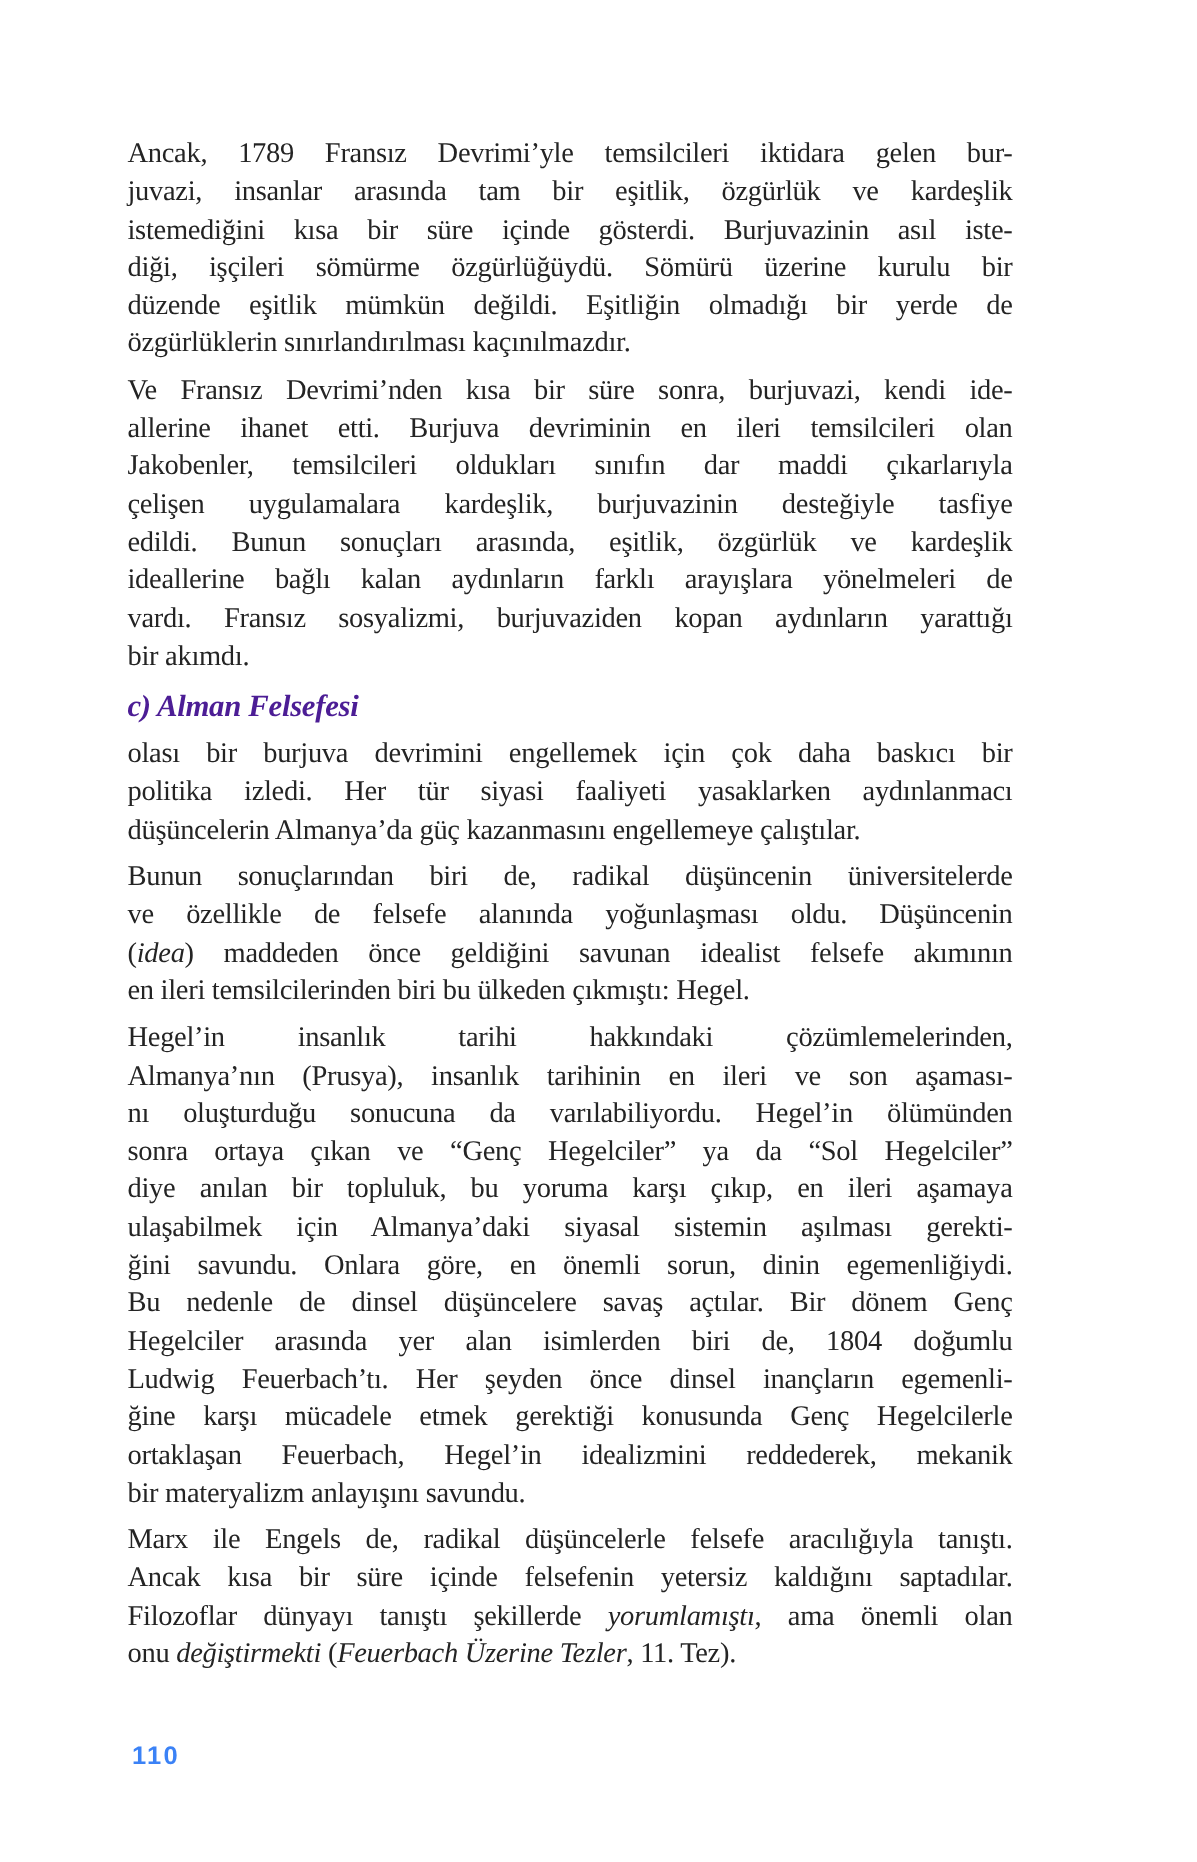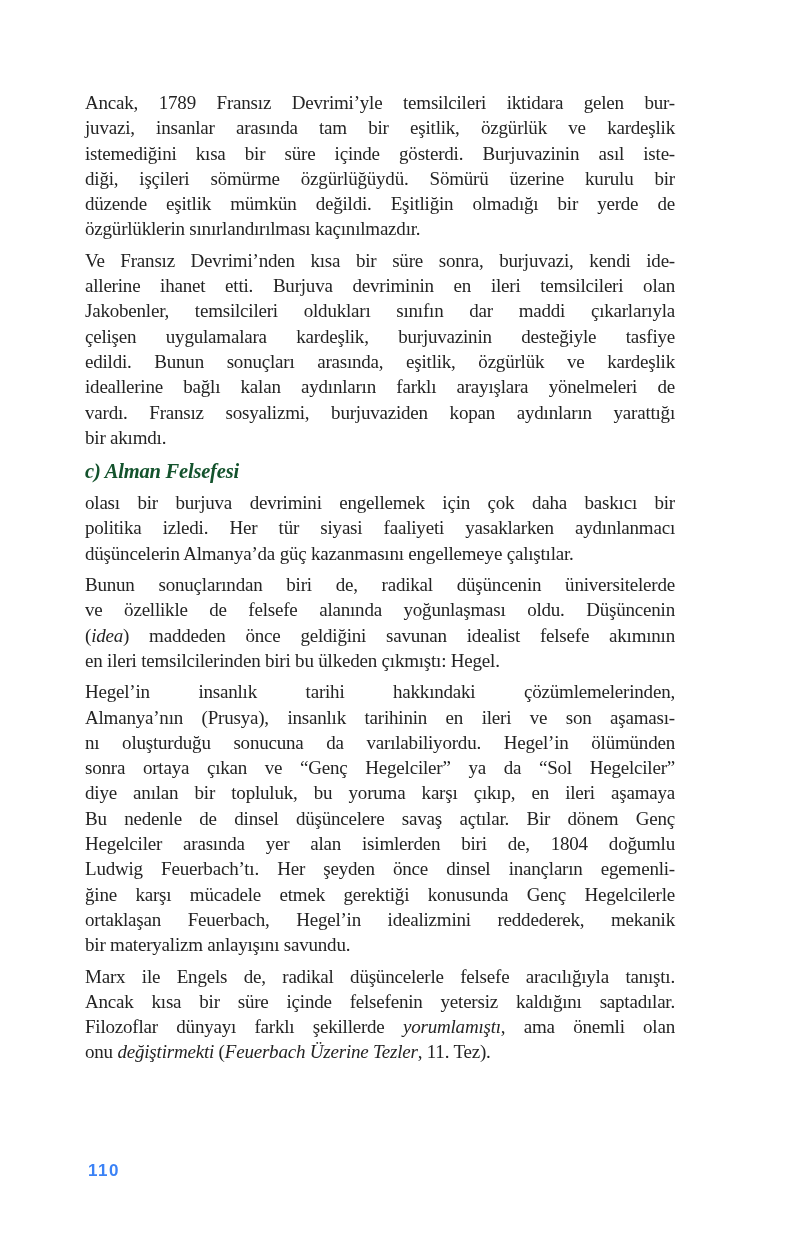--- a/index.html
+++ b/index.html
@@ -34,21 +34,21 @@
     white-space: normal;
   }
   .line.last {
     text-align-last: left;
   }
   .heading {
     font-weight: bold;
     font-style: italic;
     font-size: 20.5px;
     line-height: 26px;
-    color: #14532d;
+    color: #4c1d95;
     margin: 8px 0 6px 0;
     letter-spacing: -0.2px;
   }
   .page-number {
     position: absolute;
     left: 88px;
     top: 1161px;
     font-family: "Liberation Sans", "DejaVu Sans", sans-serif;
     font-weight: bold;
     font-size: 17px;
@@ -91,28 +91,30 @@
         <div class="line"><span>ve özellikle de felsefe alanında yoğunlaşması oldu. Düşüncenin</span></div>
         <div class="line"><span>(</span><em>idea</em><span>) maddeden önce geldiğini savunan idealist felsefe akımının</span></div>
         <div class="line last"><span>en ileri temsilcilerinden biri bu ülkeden çıkmıştı: Hegel.</span></div>
       </div>
       <div class="para">
         <div class="line"><span>Hegel’in insanlık tarihi hakkındaki çözümlemelerinden,</span></div>
         <div class="line"><span>Almanya’nın (Prusya), insanlık tarihinin en ileri ve son aşaması-</span></div>
         <div class="line"><span>nı oluşturduğu sonucuna da varılabiliyordu. Hegel’in ölümünden</span></div>
         <div class="line"><span>sonra ortaya çıkan ve “Genç Hegelciler” ya da “Sol Hegelciler”</span></div>
         <div class="line"><span>diye anılan bir topluluk, bu yoruma karşı çıkıp, en ileri aşamaya</span></div>
+        <div class="line"><span>ulaşabilmek için Almanya’daki siyasal sistemin aşılması gerekti-</span></div>
+        <div class="line"><span>ğini savundu. Onlara göre, en önemli sorun, dinin egemenliğiydi.</span></div>
         <div class="line"><span>Bu nedenle de dinsel düşüncelere savaş açtılar. Bir dönem Genç</span></div>
         <div class="line"><span>Hegelciler arasında yer alan isimlerden biri de, 1804 doğumlu</span></div>
         <div class="line"><span>Ludwig Feuerbach’tı. Her şeyden önce dinsel inançların egemenli-</span></div>
         <div class="line"><span>ğine karşı mücadele etmek gerektiği konusunda Genç Hegelcilerle</span></div>
         <div class="line"><span>ortaklaşan Feuerbach, Hegel’in idealizmini reddederek, mekanik</span></div>
         <div class="line last"><span>bir materyalizm anlayışını savundu.</span></div>
       </div>
       <div class="para">
         <div class="line"><span>Marx ile Engels de, radikal düşüncelerle felsefe aracılığıyla tanıştı.</span></div>
         <div class="line"><span>Ancak kısa bir süre içinde felsefenin yetersiz kaldığını saptadılar.</span></div>
-        <div class="line"><span>Filozoflar dünyayı farklı şekillerde </span><em>yorumlamıştı</em><span>, ama önemli olan</span></div>
+        <div class="line"><span>Filozoflar dünyayı tanıştı şekillerde </span><em>yorumlamıştı</em><span>, ama önemli olan</span></div>
         <div class="line last"><span>onu </span><em>değiştirmekti</em><span> (</span><em>Feuerbach Üzerine Tezler</em><span>, 11. Tez).</span></div>
       </div>
     </div>
   <div class="page-number">110</div>
 </div>
 
 </body></html>

